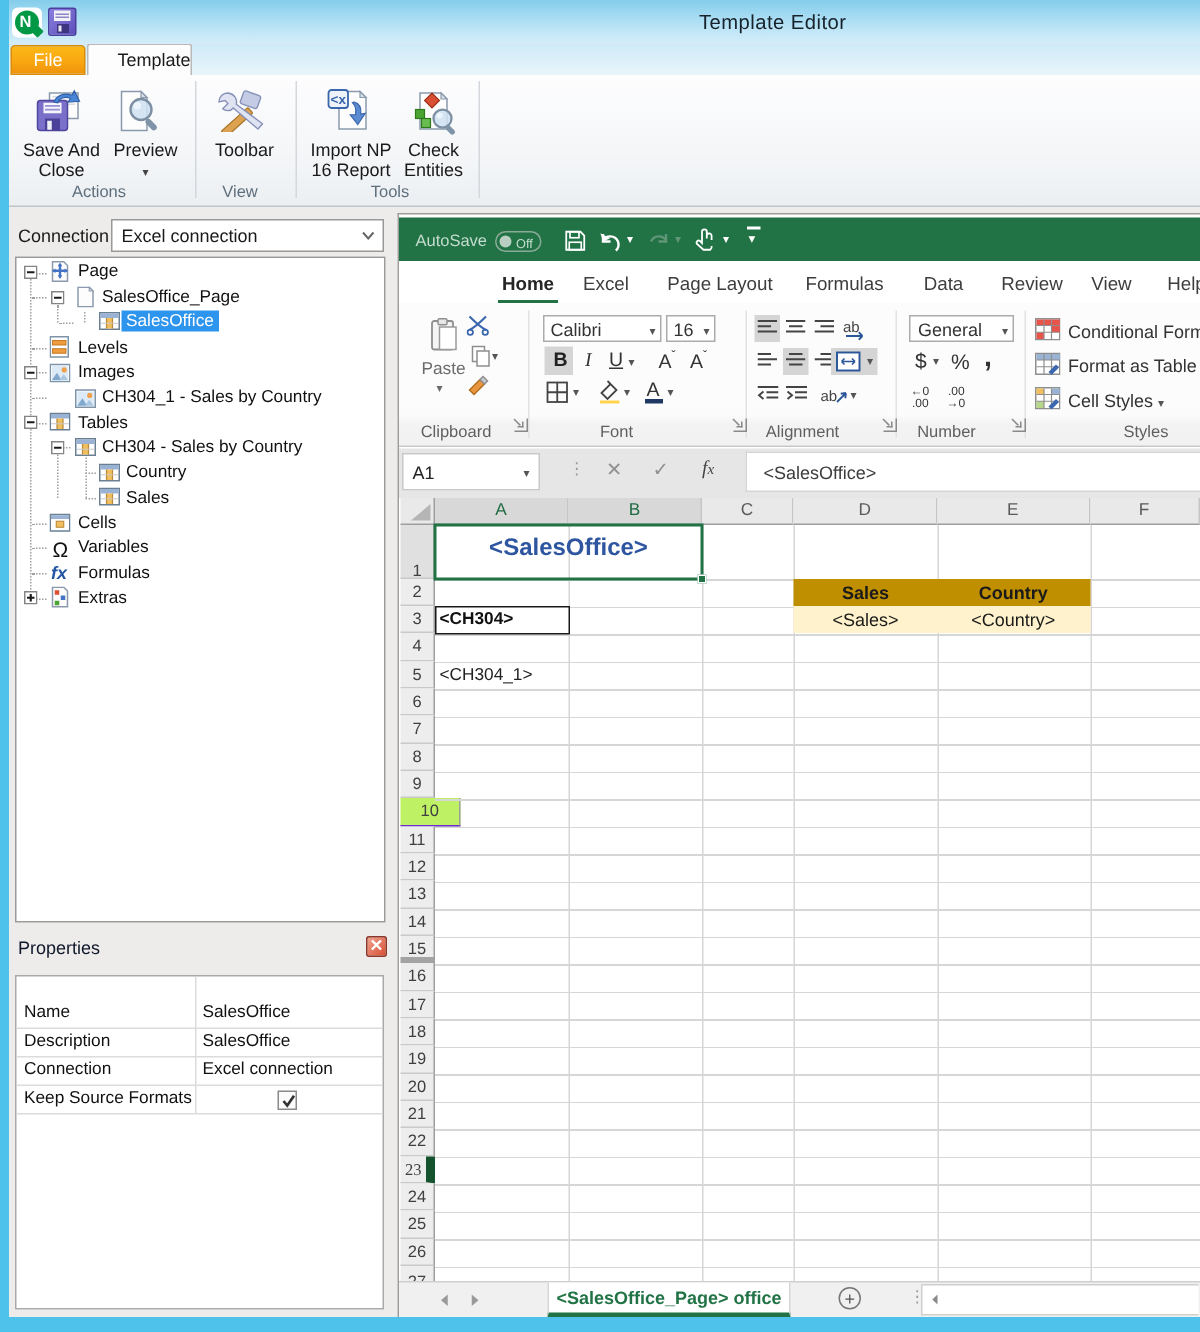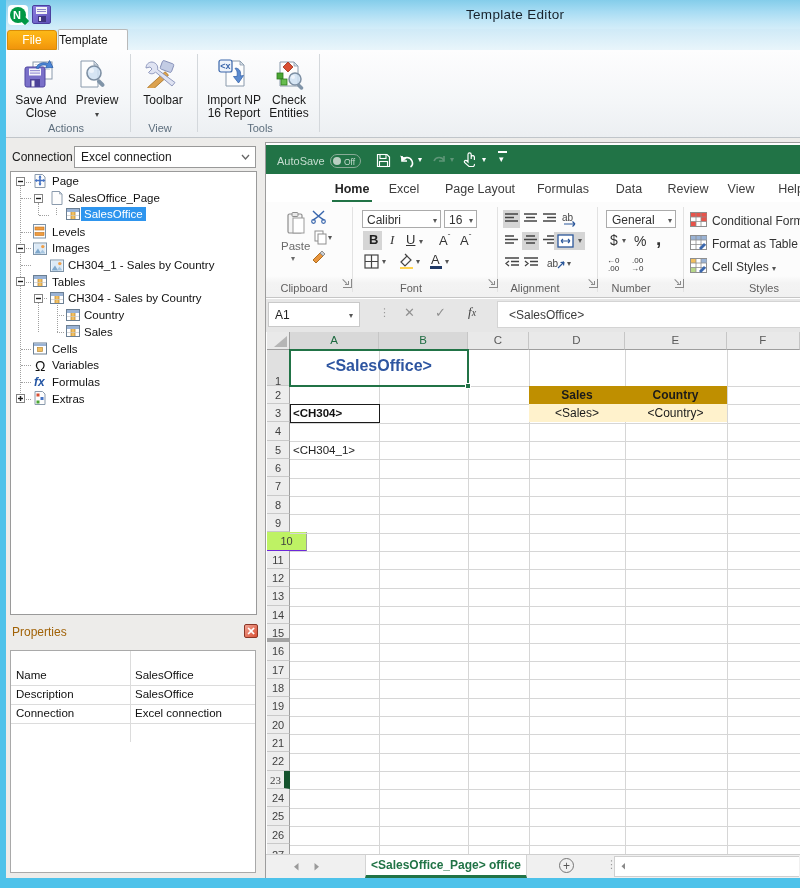--- a/index.html
+++ b/index.html
@@ -12,37 +12,37 @@
   #lborder { left:0; top:0; width:6px; height:888px; background:#4ec2ea; z-index:50; }
   #bborder { left:0; top:878px; width:800px; height:10px; background:#4ec2ea; z-index:50; }
   #title-text { top:7px; left:466px; width:120px; font-size:13.5px; color:#17222b; letter-spacing:0.3px; }
   #tabstrip { left:0; top:29px; width:800px; height:21px;
     background:linear-gradient(to bottom,#cfeaf7,#e9f5fb); }
   #filetab { left:7px; top:30px; width:50px; height:20px; border-radius:3px 3px 0 0;
     background:linear-gradient(to bottom,#fcb817 0%,#f9a711 55%,#f0940c 100%);
     border:1px solid #d98d09; color:#fff; font-size:12px; text-align:center; line-height:19px; }
   #templatetab { left:58px; top:29px; width:70px; height:21px; border-radius:2px 2px 0 0;
     background:#fdfdfd; border:1px solid #b9b9b9; border-bottom:none; color:#1a1a1a;
-    font-size:12px; text-align:left; line-height:20px; }
+    font-size:12px; text-align:right; line-height:20px; }
   #ribbon { left:0; top:50px; width:800px; height:88px;
     background:linear-gradient(to bottom,#fdfdfe 0%,#f4f6f8 60%,#eceff2 100%);
     border-bottom:1px solid #c0c5ca; }
   .rsep { top:54px; width:1px; height:78px; background:#d4d8dc; }
   .rlabel { font-size:11px; color:#5d6e7d; text-align:center; }
   .btext { font-size:12px; color:#1a1a1a; text-align:center; line-height:12.5px; }
   
   #main { left:0; top:139px; width:800px; height:739px; background:#edecea; }
   
   #conn-label { left:12px; top:150px; font-size:12px; color:#1a1a1a; }
   #conn-dd { left:74px; top:146px; width:182px; height:22px; background:#fff; border:1px solid #999; }
   #conn-dd span { position:absolute; left:6px; top:3px; font-size:12px; color:#1a1a1a; }
   #tree { left:10px; top:171px; width:247px; height:444px; background:#fff; border:1px solid #9a9a9a; }
   .titem { position:absolute; font-size:11.5px; color:#111; white-space:nowrap; }
   
-  #props-title { left:12px; top:625px; font-size:12px; color:#a16207; }
+  #props-title { left:12px; top:625px; font-size:12px; color:#0f172a; }
   #props-x { left:244px; top:624px; width:14px; height:14px; background:linear-gradient(135deg,#f0a393,#d94f33); border:1px solid #8b3626; border-radius:2px; color:#fff; font-size:11px; font-weight:bold; text-align:center; line-height:12px; }
   #ptable { left:10px; top:650px; width:246px; height:223px; background:#fff; border:1px solid #a9a9a9; }
   .prow { position:absolute; left:0; width:244px; height:19px; border-bottom:1px solid #dcdcdc; }
   .prow .c1 { position:absolute; left:5px; top:2px; font-size:11.5px; color:#111; }
   .prow .c2 { position:absolute; left:124px; top:2px; font-size:11.5px; color:#111; }
   #pdiv { left:119px; top:0px; width:1px; height:91px; background:#dcdcdc; position:absolute; }
   
   #excel { left:265px; top:142px; width:535px; height:736px; background:#fff; border-left:1px solid #9c9c9c; border-top:1px solid #9c9c9c; }
   #xl-green { position:absolute; left:0; top:2px; width:534px; height:29px; background:#217346; }
   #xl-tabs { position:absolute; left:0; top:31px; width:534px; height:28px; background:#fff; }
@@ -299,20 +299,27 @@
       <span class="c2">SalesOffice</span>
     </div>
   <div class="prow" style="top:35px">
       <span class="c1">Description</span>
       <span class="c2">SalesOffice</span>
     </div>
   <div class="prow" style="top:54px">
       <span class="c1">Connection</span>
       <span class="c2">Excel connection</span>
     </div>
+  <div class="prow" style="top:73px">
+      <span class="c1">Keep Source Formats</span>
+    <span style="position:absolute;left:174px;top:3px;width:13px;height:13px;background:#fcfcfc;border:1px solid #8a8a8a;"></span>
+    <svg style="position:absolute;left:176px;top:5px" width="11" height="11">
+        <path d="M2 5 L4.5 8 L9 1.5" stroke="#333" stroke-width="1.8" fill="none"></path>
+      </svg>
+  </div>
   <div id="pdiv"></div>
 </div>
 
 <div class="abs" id="excel">
   <div id="xl-green">
     <span style="position:absolute;left:11px;top:10px;font-size:11px;color:#c5dccf;">AutoSave</span>
     <span style="position:absolute;left:64px;top:9px;width:31px;height:14px;border:1px solid #89ab97;border-radius:7px;"></span>
     <span style="position:absolute;left:67px;top:12px;width:8px;height:8px;background:#b9cfc2;border-radius:50%;"></span>
     <span style="position:absolute;left:78px;top:12px;font-size:8.5px;color:#c5dccf;">Off</span>
     <svg style="position:absolute;left:110px;top:8px" width="15" height="15" viewBox="0 0 15 15">

